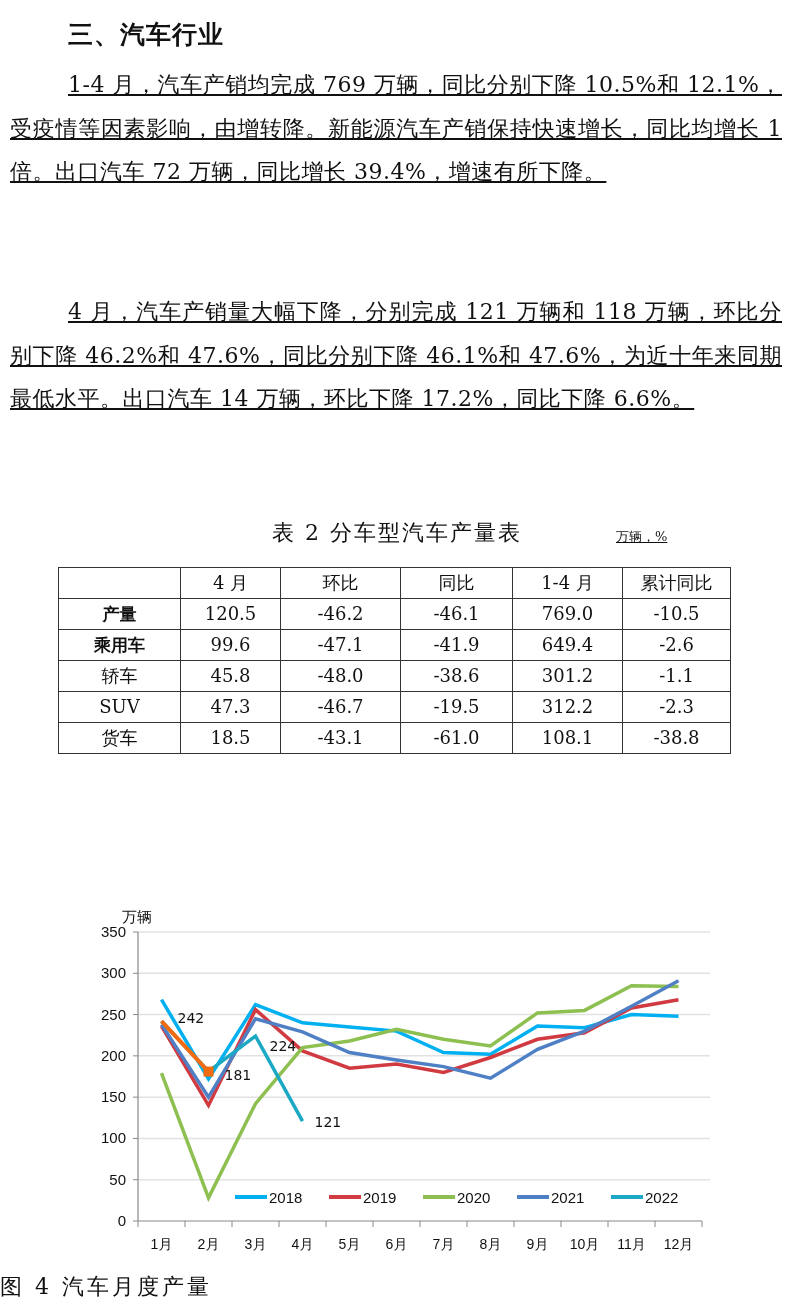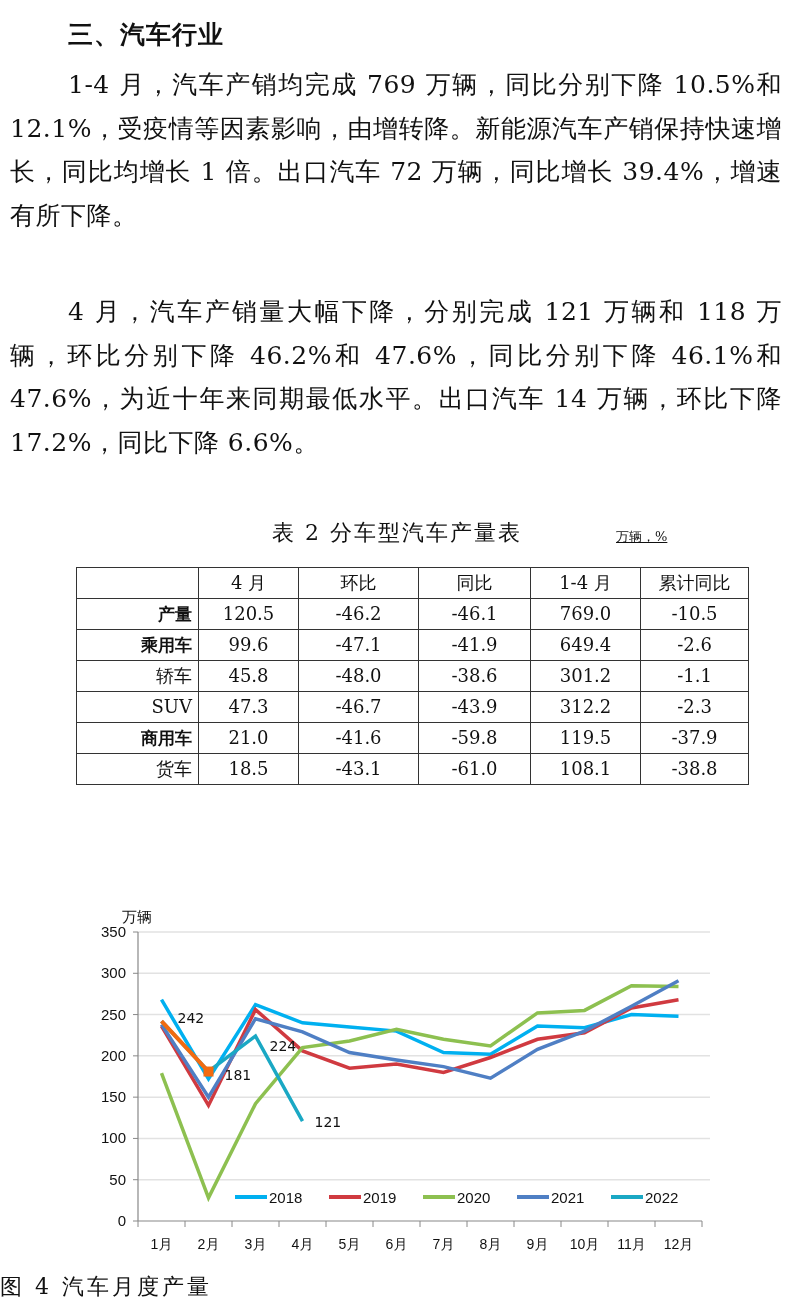--- a/index.html
+++ b/index.html
@@ -1,32 +1,32 @@
 <!DOCTYPE html>
 <html><head>
 <meta charset="utf-8">
 <style>
   html, body { margin: 0; padding: 0; background: #ffffff; }
   body { width: 794px; height: 1313px; position: relative; overflow: hidden;
          font-family: "DejaVu Serif", "Liberation Serif", serif; color: #111; }
   .heading { position: absolute; left: 68px; top: 18px; font-size: 25px; font-weight: bold;
              font-family: Liberation Sans, sans-serif; letter-spacing: 1px; }
-  .para { position: absolute; left: 10px; width: 772px; font-size: 25px; line-height: 43.5px;
-          text-align: justify; text-indent: 58px; letter-spacing: 0.5px; }
+  .para { position: absolute; left: 10px; width: 772px; font-size: 22px; line-height: 43.5px;
+          text-align: justify; text-indent: 58px; letter-spacing: 0.5px; text-decoration: underline; }
   .p1 { top: 63px; }
   .p2 { top: 290px; }
   .table-caption { position: absolute; left: 0; width: 701px; top: 518px; height: 34px; }
   .table-caption .title { position: absolute; left: 272px; top: 0; font-size: 22px; letter-spacing: 2px; }
   .table-caption .unit { position: absolute; left: 616px; top: 10px; font-size: 13px; text-decoration: underline; }
-  table.data { position: absolute; left: 76px; top: 567px; border-collapse: collapse;
+  table.data { position: absolute; left: 58px; top: 567px; border-collapse: collapse;
                font-size: 18px; }
   table.data td { border: 1.5px solid #333; height: 30px; padding: 0 6px; text-align: center;
                   line-height: 30px; white-space: nowrap; }
-  table.data td.rowlabel { text-align: right; }
-  table.data td.rowlabel.sub { text-align: right; }
+  table.data td.rowlabel { text-align: center; }
+  table.data td.rowlabel.sub { text-align: center; }
   table.data td.bold { font-weight: bold; font-family: "DejaVu Sans", "Liberation Sans", sans-serif; font-size: 17px; }
   .chart { position: absolute; left: 80px; top: 900px; width: 640px; height: 360px; }
   .chart svg { position: absolute; left: 0; top: 0; }
   .chart .ylab { font-family: "Liberation Sans", "DejaVu Sans", sans-serif; font-size: 15px; fill: #111; }
   .chart .xlab { font-family: "Liberation Sans", "DejaVu Sans", sans-serif; font-size: 14px; fill: #111; }
   .chart .dlab { font-family: "DejaVu Sans", "Liberation Sans", sans-serif; font-size: 14px; fill: #111; }
   .chart .leg { font-family: "Liberation Sans", "DejaVu Sans", sans-serif; font-size: 15px; fill: #111; }
   .fig-caption { position: absolute; left: 0; width: 794px; top: 1272px; text-align: left;
                  font-size: 22px; letter-spacing: 3px; }
 </style>
@@ -82,31 +82,23 @@
         <td>45.8</td>
         <td>-48.0</td>
         <td>-38.6</td>
         <td>301.2</td>
         <td>-1.1</td>
       </tr>
       <tr>
         <td class="rowlabel sub">SUV</td>
         <td>47.3</td>
         <td>-46.7</td>
-        <td>-43.9</td>
+        <td>-19.5</td>
         <td>312.2</td>
         <td>-2.3</td>
-      </tr>
-      <tr>
-        <td class="rowlabel bold">商用车</td>
-        <td>21.0</td>
-        <td>-41.6</td>
-        <td>-59.8</td>
-        <td>119.5</td>
-        <td>-37.9</td>
       </tr>
       <tr>
         <td class="rowlabel sub">货车</td>
         <td>18.5</td>
         <td>-43.1</td>
         <td>-61.0</td>
         <td>108.1</td>
         <td>-38.8</td>
       </tr>
     </tbody>

